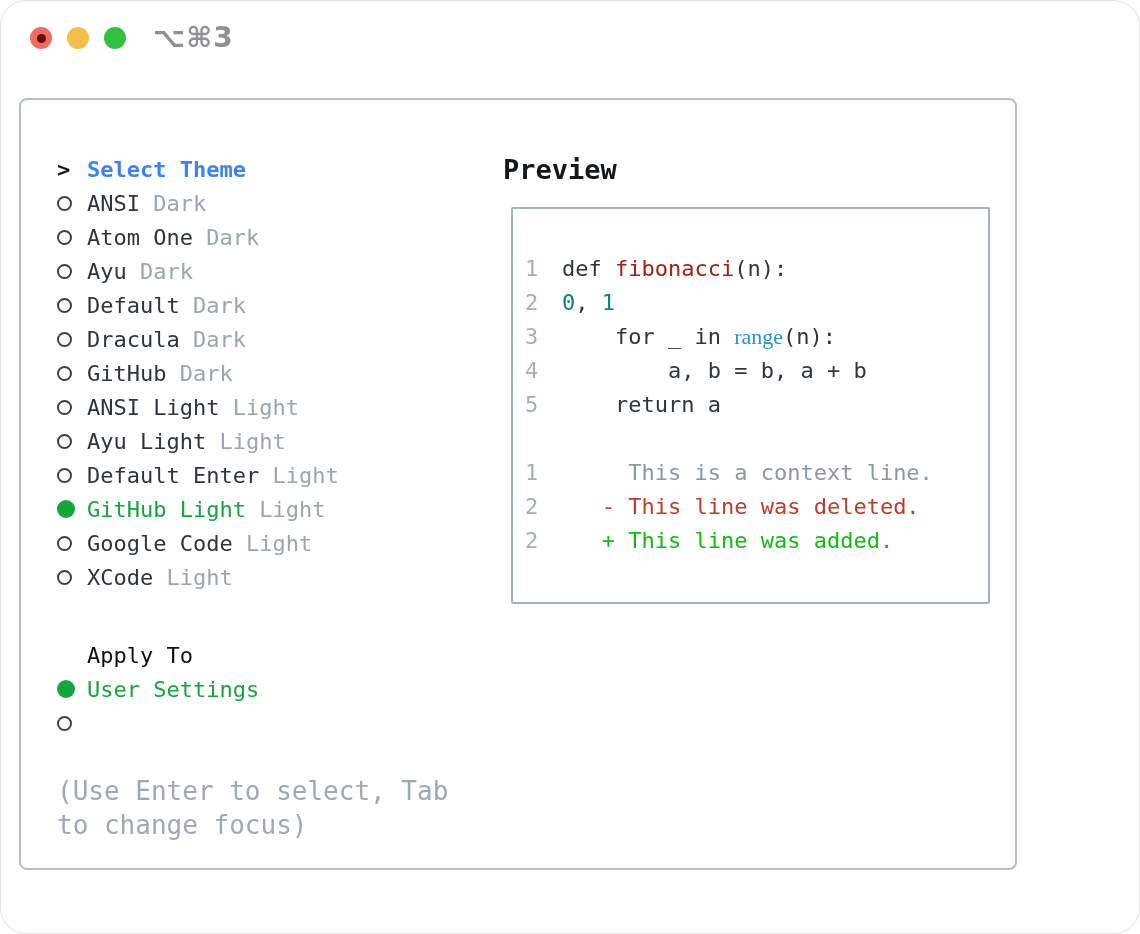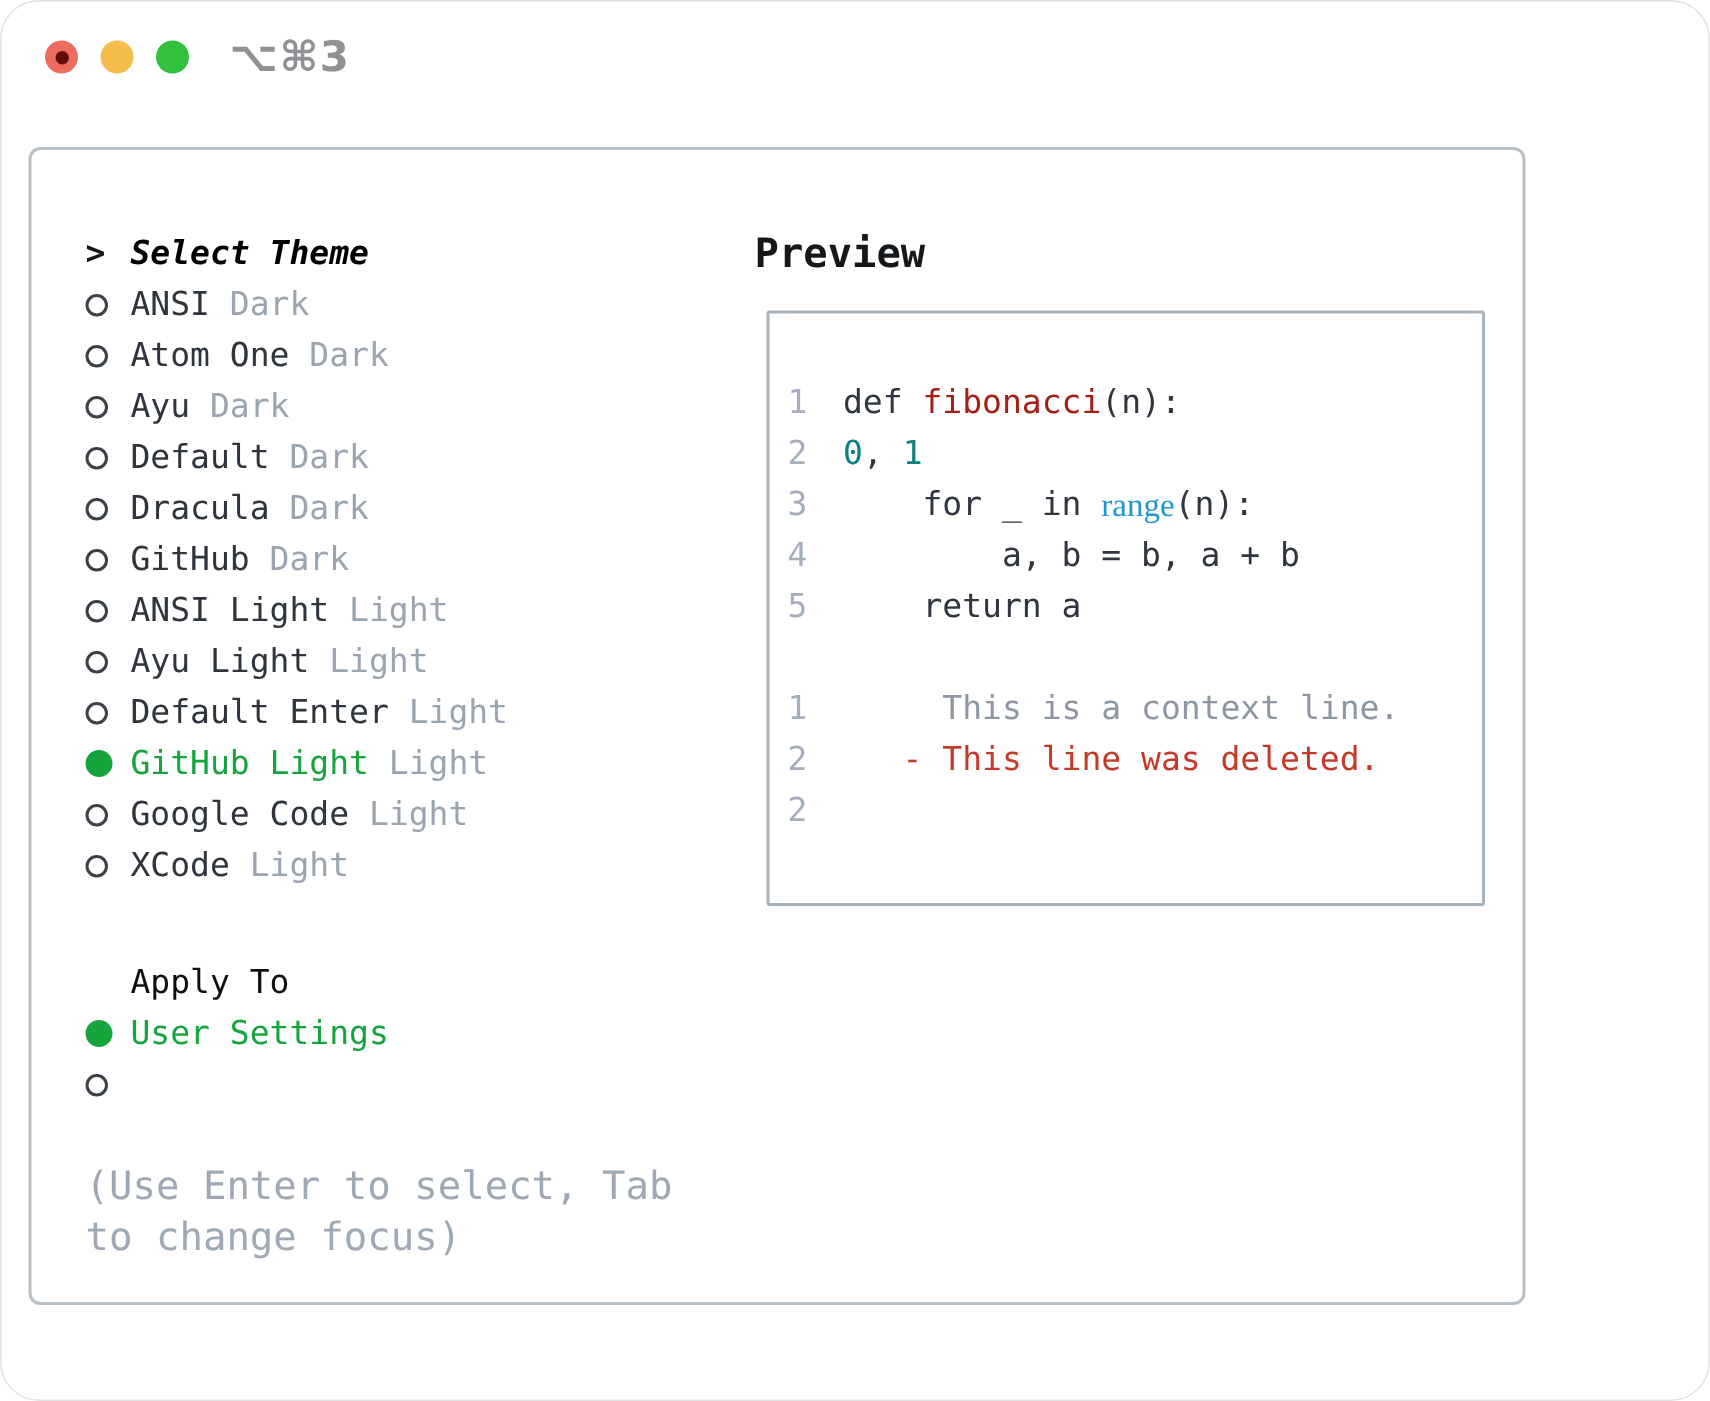--- a/index.html
+++ b/index.html
@@ -30,21 +30,21 @@
   }
   
   .panel {
     position: absolute; left: 18px; top: 97px; width: 998px; height: 772px;
     border: 2px solid #b7bfc7; border-radius: 8px; background: #fff;
   }
   .left-col { position: absolute; left: 36px; top: 52px; width: 420px; }
   .row { display: flex; align-items: center; height: 34px; font-size: 22px; white-space: pre; }
   .bullet-cell { width: 30px; flex: 0 0 30px; display: flex; align-items: center; }
   .prompt { font-weight: bold; color: #15181b; }
-  .hdr { font-weight: bold; color: #000000; font-style: italic; }
+  .hdr { font-weight: bold; color: #3b82f6; }
   .circle {
     width: 15px; height: 15px; border-radius: 50%;
     border: 2.5px solid #3a4149; background: transparent;
   }
   .circle.sel { width: 18px; height: 18px; border: none; background: var(--green-sel); }
   .t-name { color: #2f353c; }
   .t-name.sel { color: var(--green-sel); }
   .t-variant { color: #9aa5b1; }
   .apply-block { margin-top: 44px; }
   .apply-title { color: #0e1114; }
@@ -131,18 +131,18 @@
     <div class="preview-box">
       <div id="code-block">
           <div class="code-line"><span class="gutter">1</span><span class="seg-code">def </span><span class="seg-function">fibonacci</span><span class="seg-code">(n):</span></div>
           <div class="code-line"><span class="gutter">2</span><span class="seg-number">0</span><span class="seg-code">, </span><span class="seg-number">1</span></div>
           <div class="code-line"><span class="gutter">3</span><span class="seg-code">    for _ in </span><span class="seg-builtin">range</span><span class="seg-code">(n):</span></div>
           <div class="code-line"><span class="gutter">4</span><span class="seg-code">        a, b = b, a + b</span></div>
           <div class="code-line"><span class="gutter">5</span><span class="seg-code">    return a</span></div>
           <div class="code-line"><span class="gutter"></span></div>
           <div class="code-line"><span class="gutter">1</span><span class="seg-context">     This is a context line.</span></div>
           <div class="code-line"><span class="gutter">2</span><span class="seg-deleted">   - This line was deleted.</span></div>
-          <div class="code-line"><span class="gutter">2</span></div>
+          <div class="code-line"><span class="gutter">2</span><span class="seg-added">   + This line was added.</span></div>
         </div>
     </div>
 
   </div>
 </div>
 
 </body></html>

